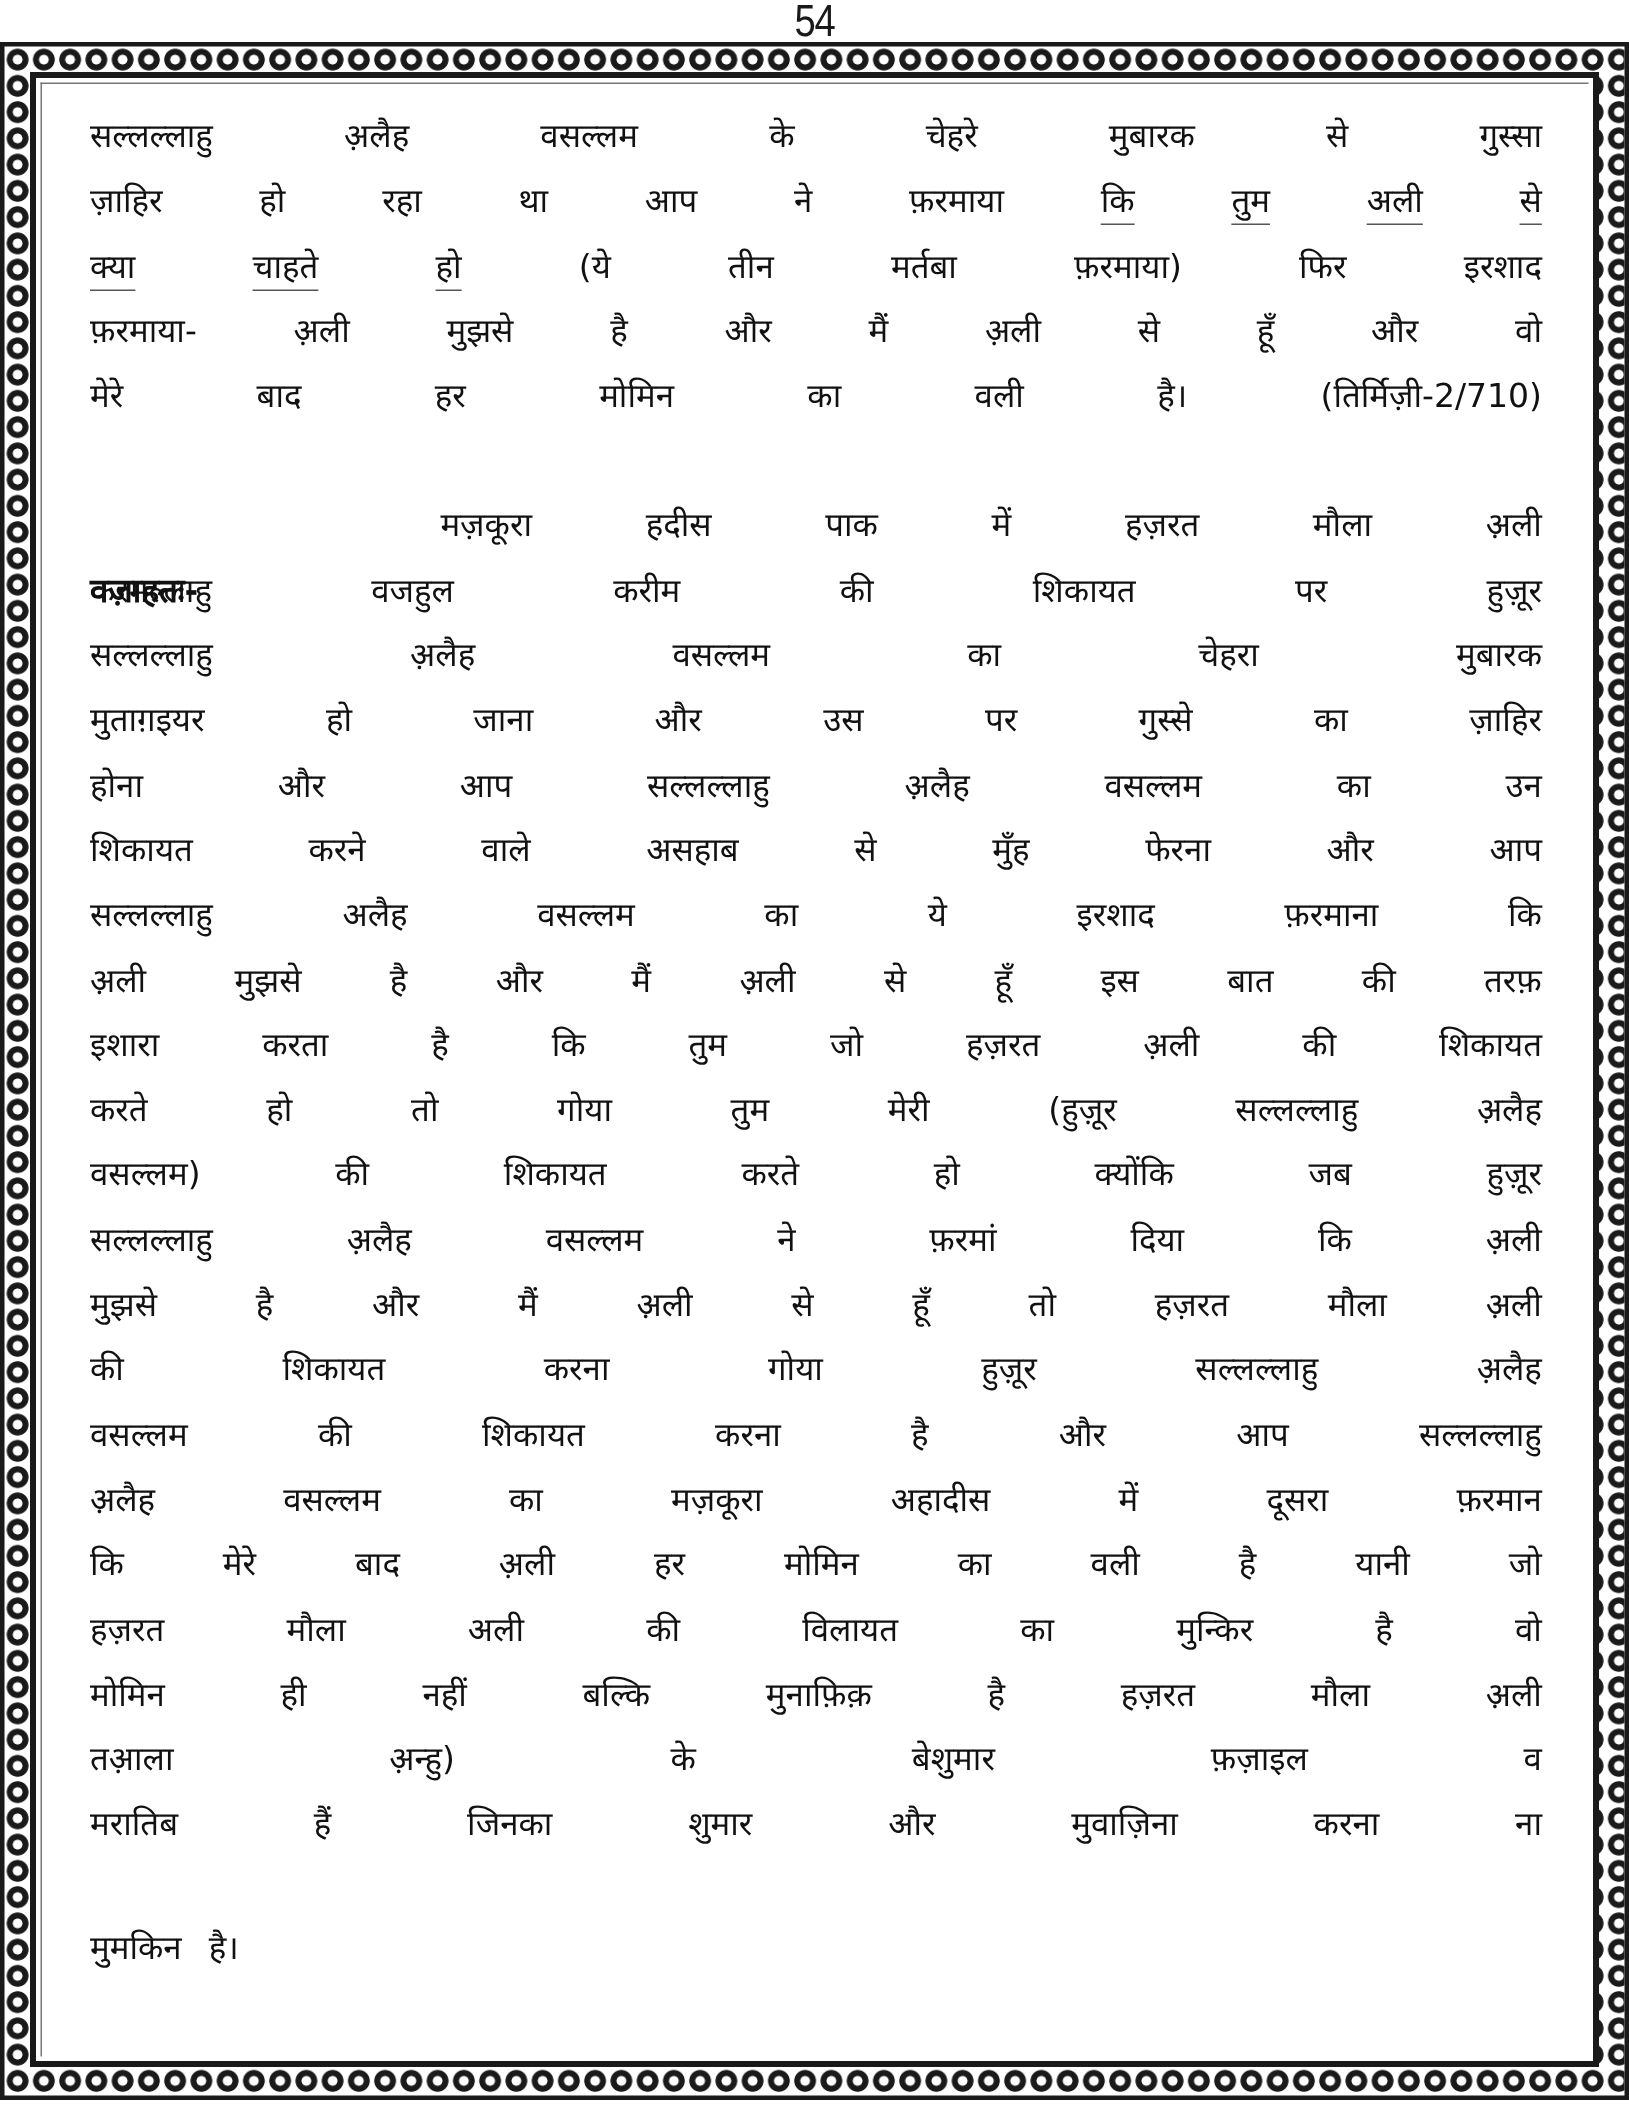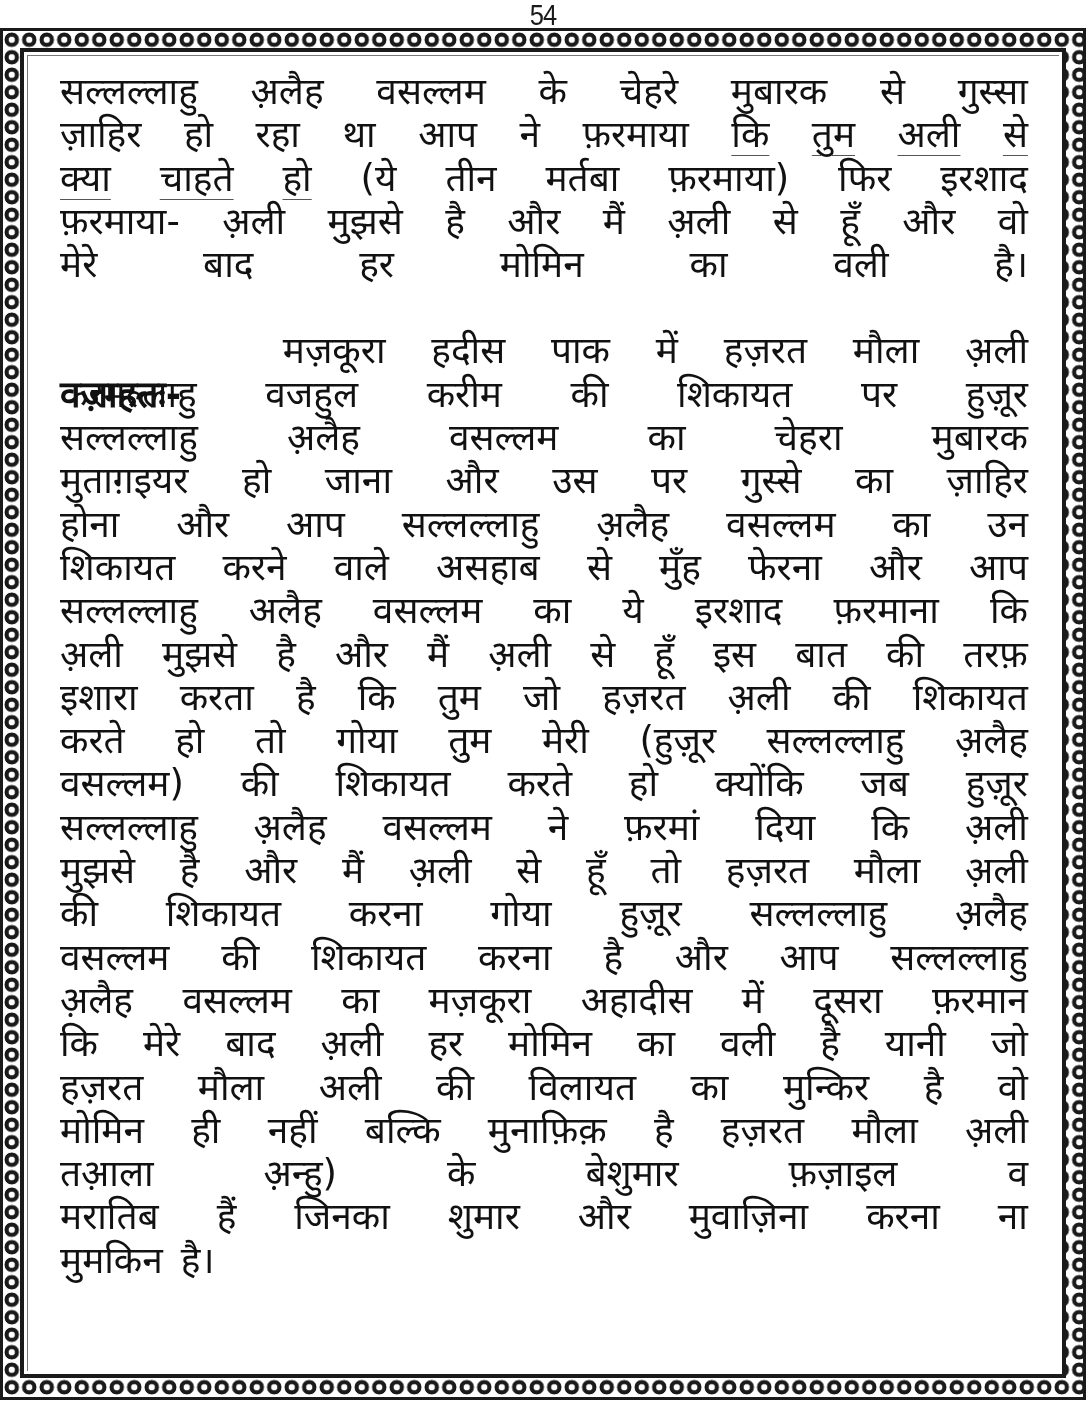--- a/index.html
+++ b/index.html
@@ -67,30 +67,31 @@
     }
     .content {
       position: absolute;
       left: 60px;
       top: 70px;
       width: 968px;
     }
     .line {
       height: 43.3px;
       line-height: 43.3px;
-      font-size: 37px;
+      font-size: 22px;
       white-space: nowrap;
       display: flex;
       justify-content: space-between;
       font-family: "DejaVu Sans", sans-serif;
       color: #111;
     }
     .line.last {
       justify-content: flex-start;
       gap: 18px;
+      margin-top: 39px;
     }
     .line span.w { display: inline-block; }
     .underlined {
       text-decoration: underline;
       text-decoration-thickness: 1px;
       text-underline-offset: 8px;
       text-decoration-color: #555;
     }
     .para-gap { height: 43px; }
     .heading-word { font-weight: bold; margin-top: 44px; }
@@ -154,20 +155,21 @@
         <span class="w">वो</span>
       </div>
       <div class="line">
         <span class="w">मेरे</span>
         <span class="w">बाद</span>
         <span class="w">हर</span>
         <span class="w">मोमिन</span>
         <span class="w">का</span>
         <span class="w">वली</span>
         <span class="w">है।</span>
+        <span class="w">(तिर्मिज़ी-2/710)</span>
       </div>
     </div>
   <div class="para-gap"></div>
   <div id="para2">
       <div class="line">
         <span class="w heading-word">वज़ाहतः-</span>
         <span style="width: 10px;"></span>
         <span class="w">मज़कूरा</span>
         <span class="w">हदीस</span>
         <span class="w">पाक</span>

